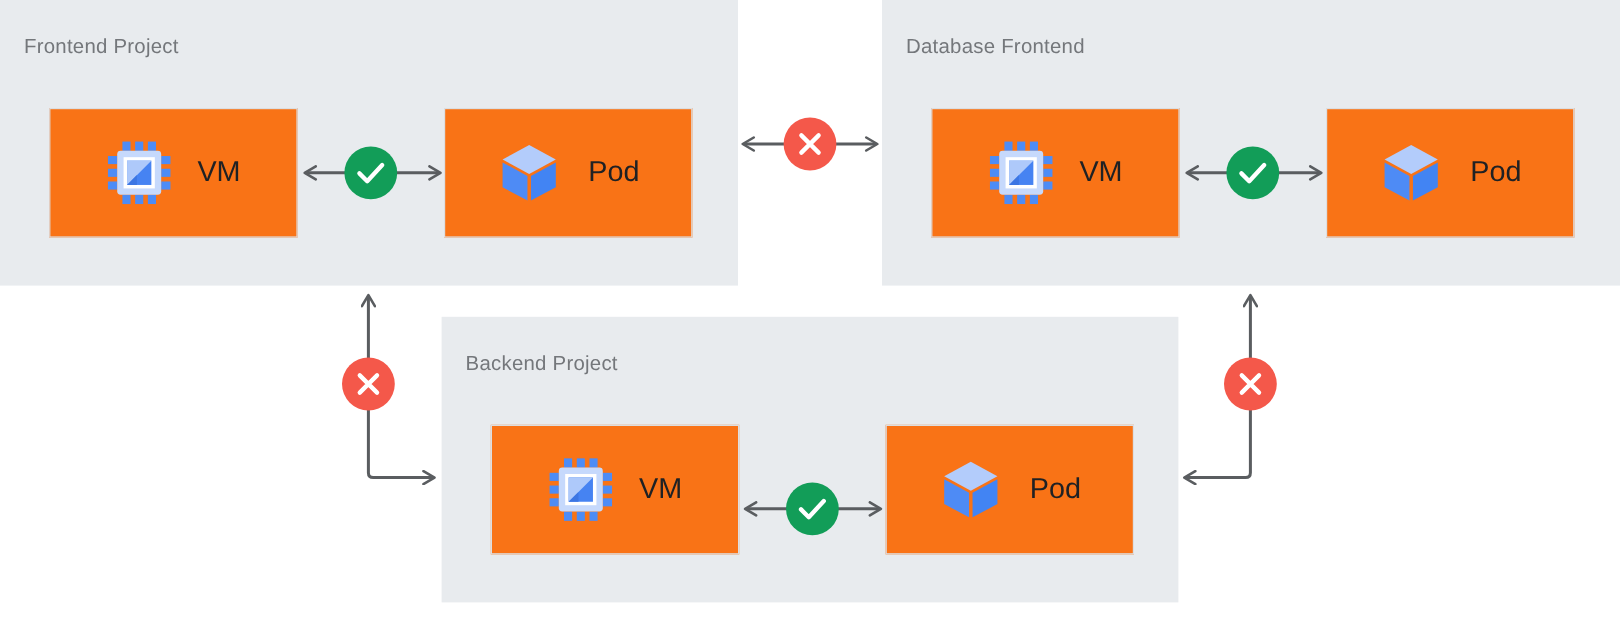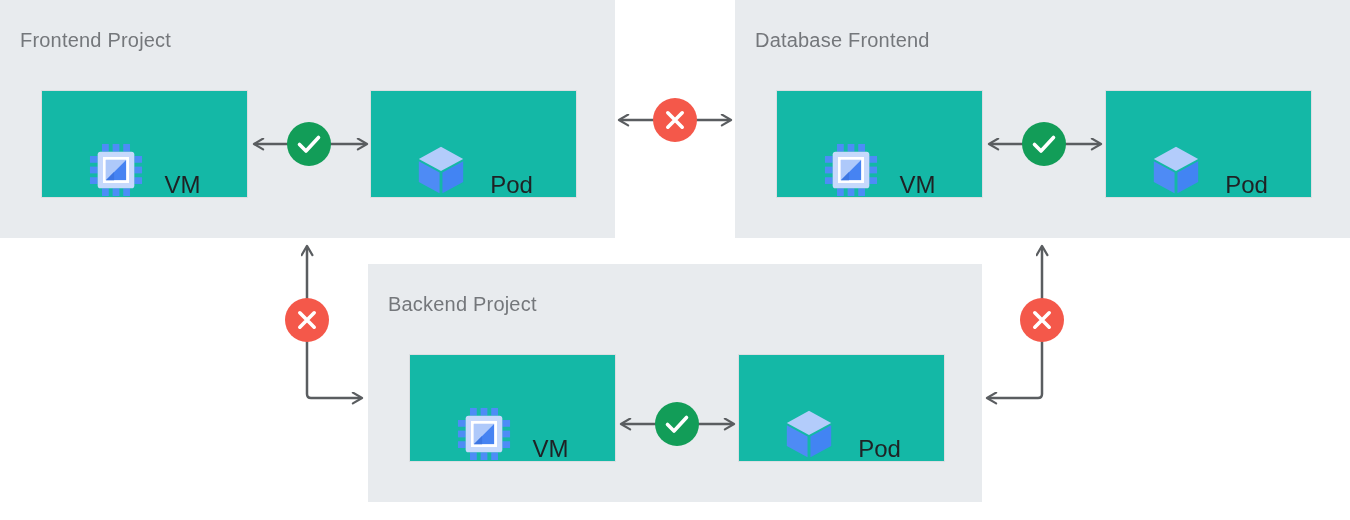--- a/index.html
+++ b/index.html
@@ -13,25 +13,25 @@
   }
   *{margin:0;padding:0;box-sizing:border-box}
   html,body{background:#ffffff;font-family:"Liberation Sans", sans-serif;}
   .stage{position:relative;width:1350px;height:520px;background:#fff;overflow:hidden;}
 
   .panel{position:absolute;width:615px;height:238px;background:var(--panel);}
   #p-frontend{left:0;top:0}
   #p-database{left:735px;top:0}
   #p-backend{left:368px;top:264px;width:614px}
 
-  .panel-label{position:absolute;left:20px;top:29px;font-size:20px;font-weight:400;
+  .panel-label{position:absolute;left:20px;top:29px;font-size:17px;font-weight:400;
     color:var(--label);letter-spacing:.2px;}
 
-  .card{position:absolute;top:90px;width:207px;height:108px;background:#14b8a6;
-    border:1px solid var(--border);display:flex;align-items:flex-end;justify-content:center;gap:22px;}
+  .card{position:absolute;top:90px;width:207px;height:108px;background:#f97316;
+    border:1px solid var(--border);display:flex;align-items:center;justify-content:center;gap:22px;}
   .vm-card{left:41px}
   .pod-card{left:370px}
   .card-label{font-size:24px;color:var(--text);line-height:1;}
   .icon{width:54px;height:54px;display:block;}
   .icon svg{width:54px;height:54px;display:block;}
 
   .wires{position:absolute;left:0;top:0;z-index:2;pointer-events:none;}
 
   .badge{position:absolute;width:44px;height:44px;border-radius:50%;z-index:3;
     display:flex;align-items:center;justify-content:center;}

